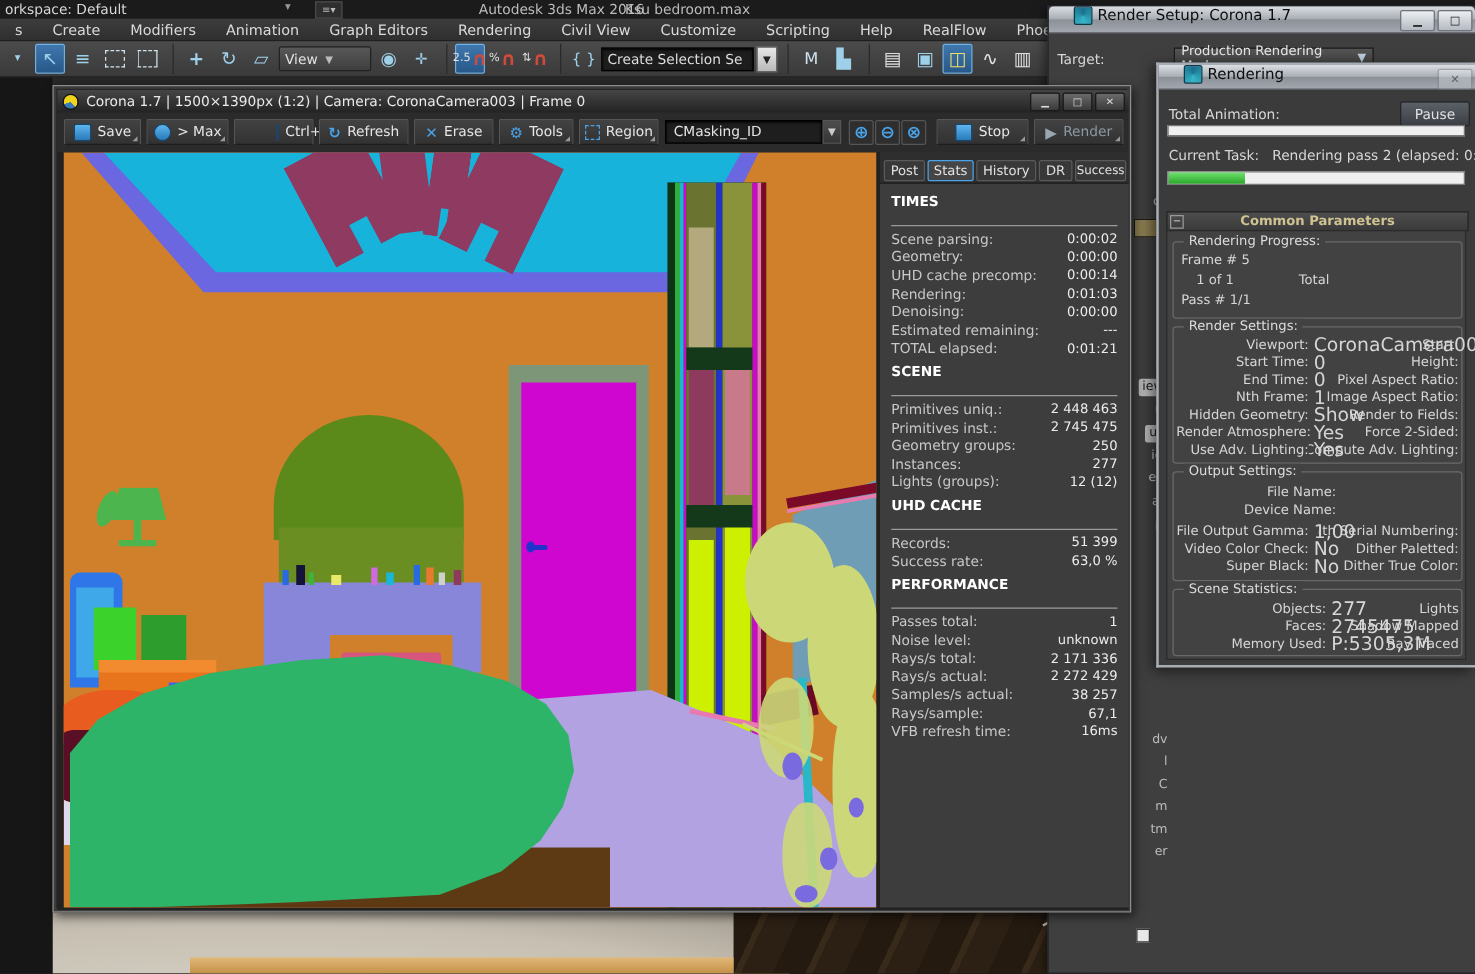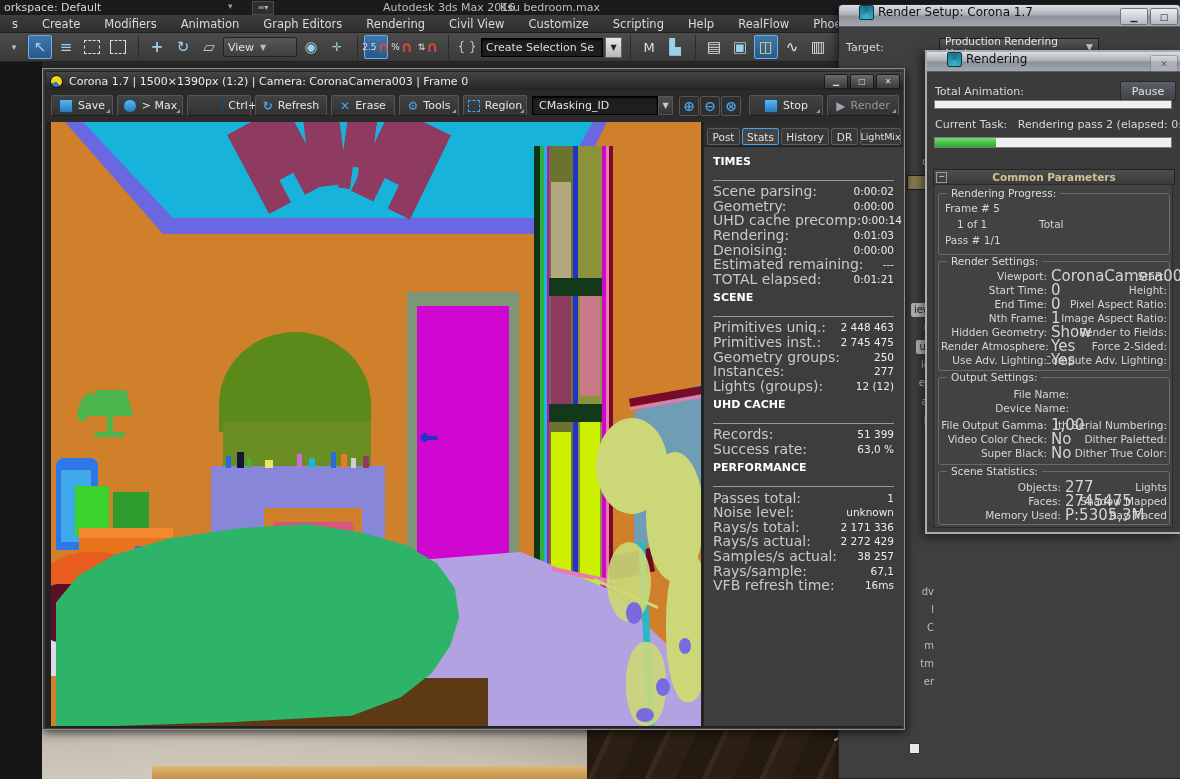--- a/index.html
+++ b/index.html
@@ -53,21 +53,21 @@
   #scene{position:absolute;left:5px;top:0;width:650px;height:604px;background:#d0802a;overflow:hidden;}
   #scene div{position:absolute;}
   
   #sidepanel{position:absolute;left:658px;top:0;width:199px;height:604px;background:#3d3d3d;}
   .tabrow{position:absolute;left:0;top:0;width:199px;height:24px;background:#2e2e2e;border-bottom:1px solid #1e1e1e;}
   .tab{position:absolute;top:6px;height:17px;border:1px solid #5a5a5a;background:#383838;color:#e0e0e0;font-size:10.5px;display:flex;align-items:center;justify-content:center;border-radius:2px;box-sizing:border-box;}
   .tab.active{border-color:#4aa3e8;background:#454545;}
   #statscroll{position:absolute;left:0;top:24px;width:199px;height:580px;padding:4px 9px;box-sizing:border-box;}
   .sec{font-weight:bold;color:#fff;font-size:11px;border-bottom:1px solid #9a9a9a;margin:5px 0 3px;padding-bottom:12px;}
   .stats-rows .srow{display:flex;justify-content:space-between;height:14.6px;align-items:center;}
-  .stats-rows .sl{color:#c9c9c9;font-size:14px;white-space:nowrap;}
+  .stats-rows .sl{color:#c9c9c9;font-size:11px;white-space:nowrap;}
   .stats-rows .sv{color:#ececec;font-size:10.5px;white-space:nowrap;}
   
   #rsetup{left:838px;top:4px;width:342px;height:775px;background:#3f3f3f;border:1px solid #20242a;border-right:none;box-shadow:-2px 2px 8px rgba(0,0,0,.5);z-index:10;box-sizing:border-box;}
   .aerotitle{position:absolute;left:0;top:0;width:100%;height:22px;background:linear-gradient(#dbdfe4,#a9aeb5 48%,#8c9198 52%,#a3a8b0);border-bottom:1px solid #5c6066;display:flex;align-items:flex-start;gap:4px;padding-left:20px;box-sizing:border-box;color:#0d0d0d;font-size:12px;border-radius:4px 4px 0 0;}
   .maxicon{width:13px;height:13px;border-radius:2px;background:conic-gradient(#1b6f8c,#35b6c9,#1b6f8c);border:1px solid #0c3a4a;flex:0 0 auto;}
   .aerobtns{position:absolute;right:2px;top:3px;display:flex;gap:2px;}
   .aerobtn{width:26px;height:15px;background:linear-gradient(#eceff2,#b4bac2);border:1px solid #70757c;border-radius:2px;color:#222;font-size:9px;display:flex;align-items:center;justify-content:center;}
   .targetrow{position:absolute;left:7px;top:36px;color:#d8d8d8;font-size:11px;}
   .targetdd{position:absolute;left:100px;top:33px;width:160px;height:17px;background:linear-gradient(#555,#3c3c3c);border:1px solid #1c1c1c;color:#e6e6e6;font-size:10.5px;display:flex;align-items:center;justify-content:space-between;padding:0 5px;box-sizing:border-box;}
   .targetdd .ar{color:#bcd;font-size:9px;}
@@ -525,21 +525,21 @@
           <div style="left:628px;top:516px;width:12px;height:16px;background:#7a6ae0;border-radius:50%;"></div>
           <div style="left:585px;top:586px;width:18px;height:14px;background:#7a6ae0;border-radius:50%;"></div>
         </div>
 
         <div id="sidepanel">
           <div class="tabrow">
             <span class="tab" style="left:3px;width:33px;">Post</span>
             <span class="tab active" style="left:38px;width:37px;">Stats</span>
             <span class="tab" style="left:77px;width:48px;">History</span>
             <span class="tab" style="left:127px;width:27px;">DR</span>
-            <span class="tab" style="left:156px;width:41px;font-size:9.5px;">LightMix</span>
+            <span class="tab" style="left:156px;width:41px;font-size:9.5px;">Success</span>
           </div>
           <div id="statscroll" class="stats-rows">
             <div class="sec">TIMES</div>
             <div>
                 <div class="srow">
                   <span class="sl">Scene parsing:</span>
                   <span class="sv">0:00:02</span>
                 </div>
                 <div class="srow">
                   <span class="sl">Geometry:</span>

